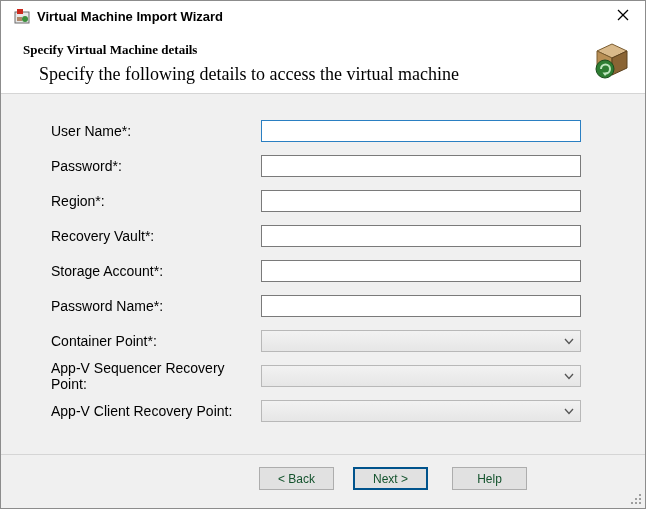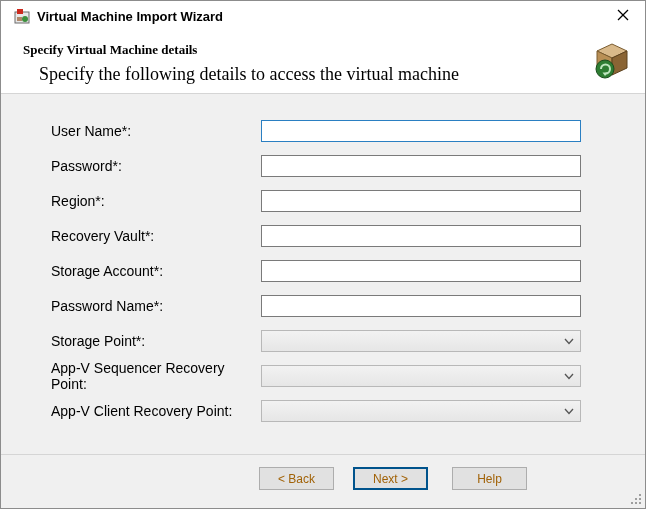--- a/index.html
+++ b/index.html
@@ -127,21 +127,21 @@
     align-items: flex-start;
     padding-top: 12px;
     position: relative;
   }
   .btn {
     width: 75px; height: 23px;
     background: #e1e1e1;
     border: 1px solid #adadad;
     font-family: "Liberation Sans", sans-serif;
     font-size: 12px;
-    color: #a16207;
+    color: #14532d;
     cursor: default;
   }
   .btn-back   { margin-left: 258px; }
   .btn-next   { margin-left: 19px; border: 2px solid #00538c; }
   .btn-cancel { margin-left: 25px; }
   .btn-help   { margin-left: 24px; }
   .resize-grip {
     position: absolute;
     right: 3px; bottom: 3px;
     width: 13px; height: 13px;
@@ -213,21 +213,21 @@
       <label class="lbl">Storage Account*:</label>
       <input class="txt" type="text" value="" style="">
     </div>
 
     <div class="row">
       <label class="lbl">Password Name*:</label>
       <input class="txt" type="text" value="" style="">
     </div>
 
     <div class="row">
-      <label class="lbl">Storage Point*:</label>
+      <label class="lbl">Container Point*:</label>
       <div class="combo">
         <span class="combo-value"></span>
         <span class="chev">
           <svg width="10" height="7" viewBox="0 0 10 7">
               <polyline points="1,1 5,5.5 9,1" fill="none" stroke="#555" stroke-width="1.3"></polyline>
             </svg>
         </span>
       </div>
     </div>
 

